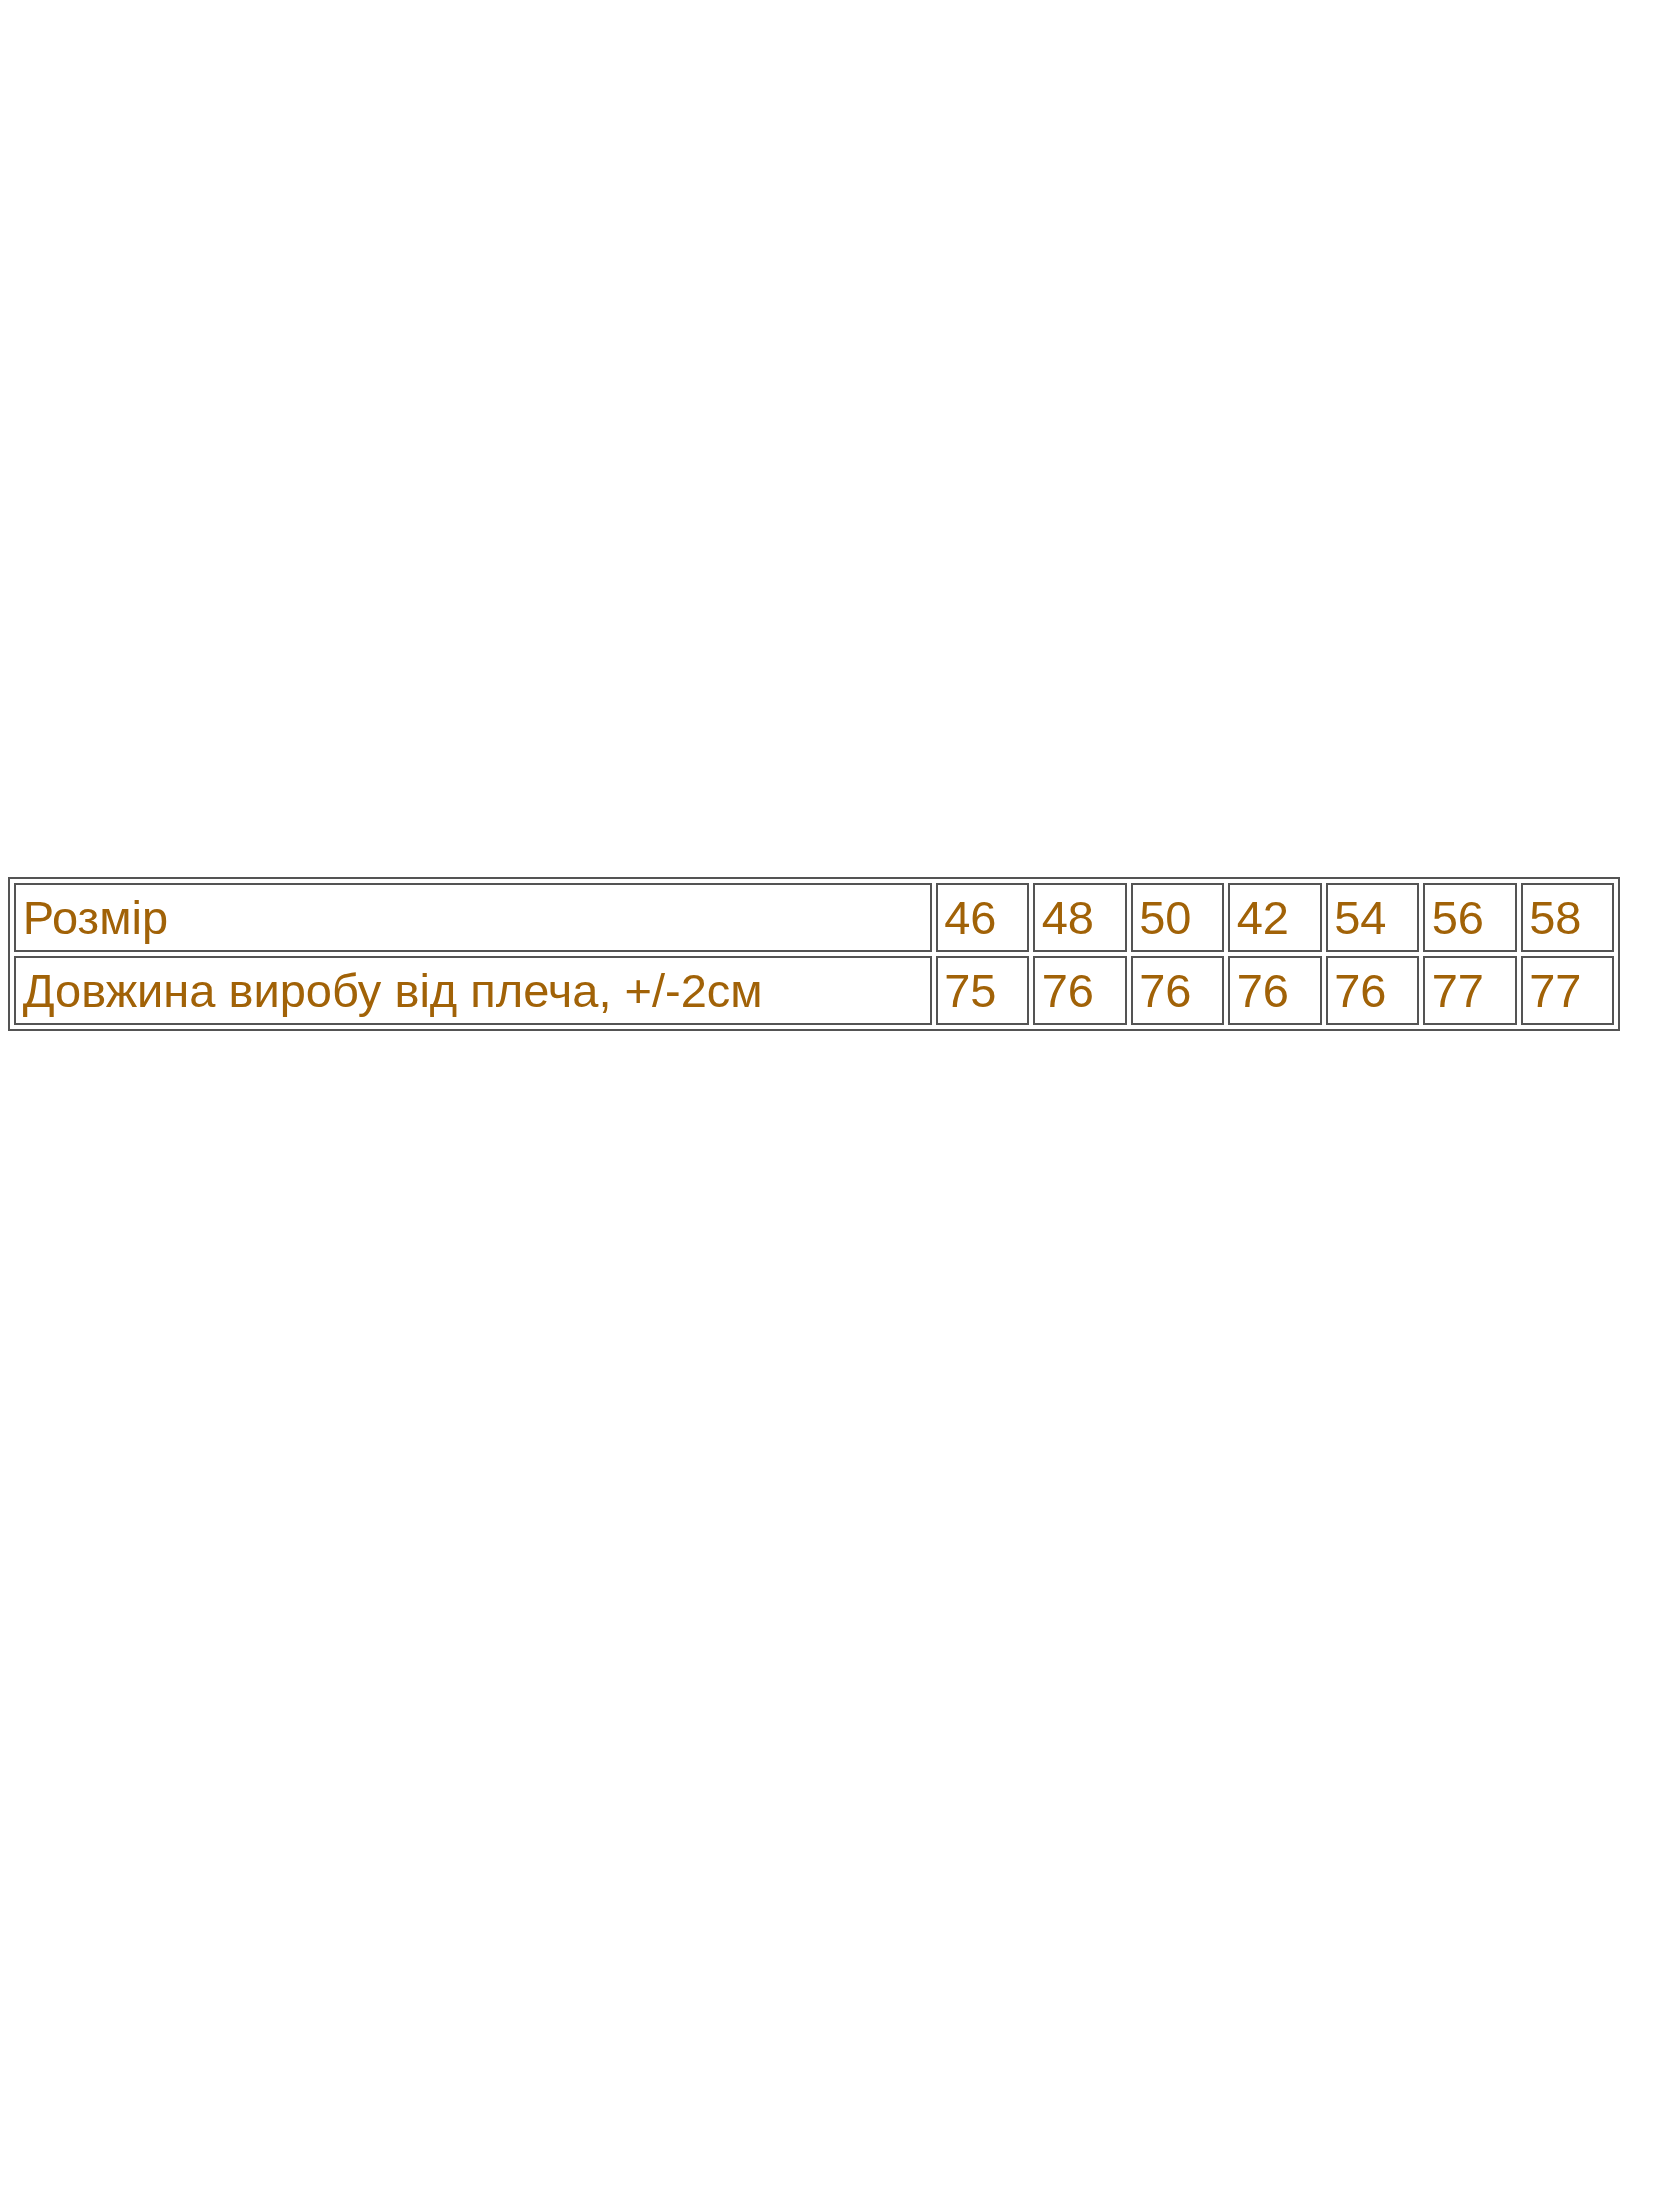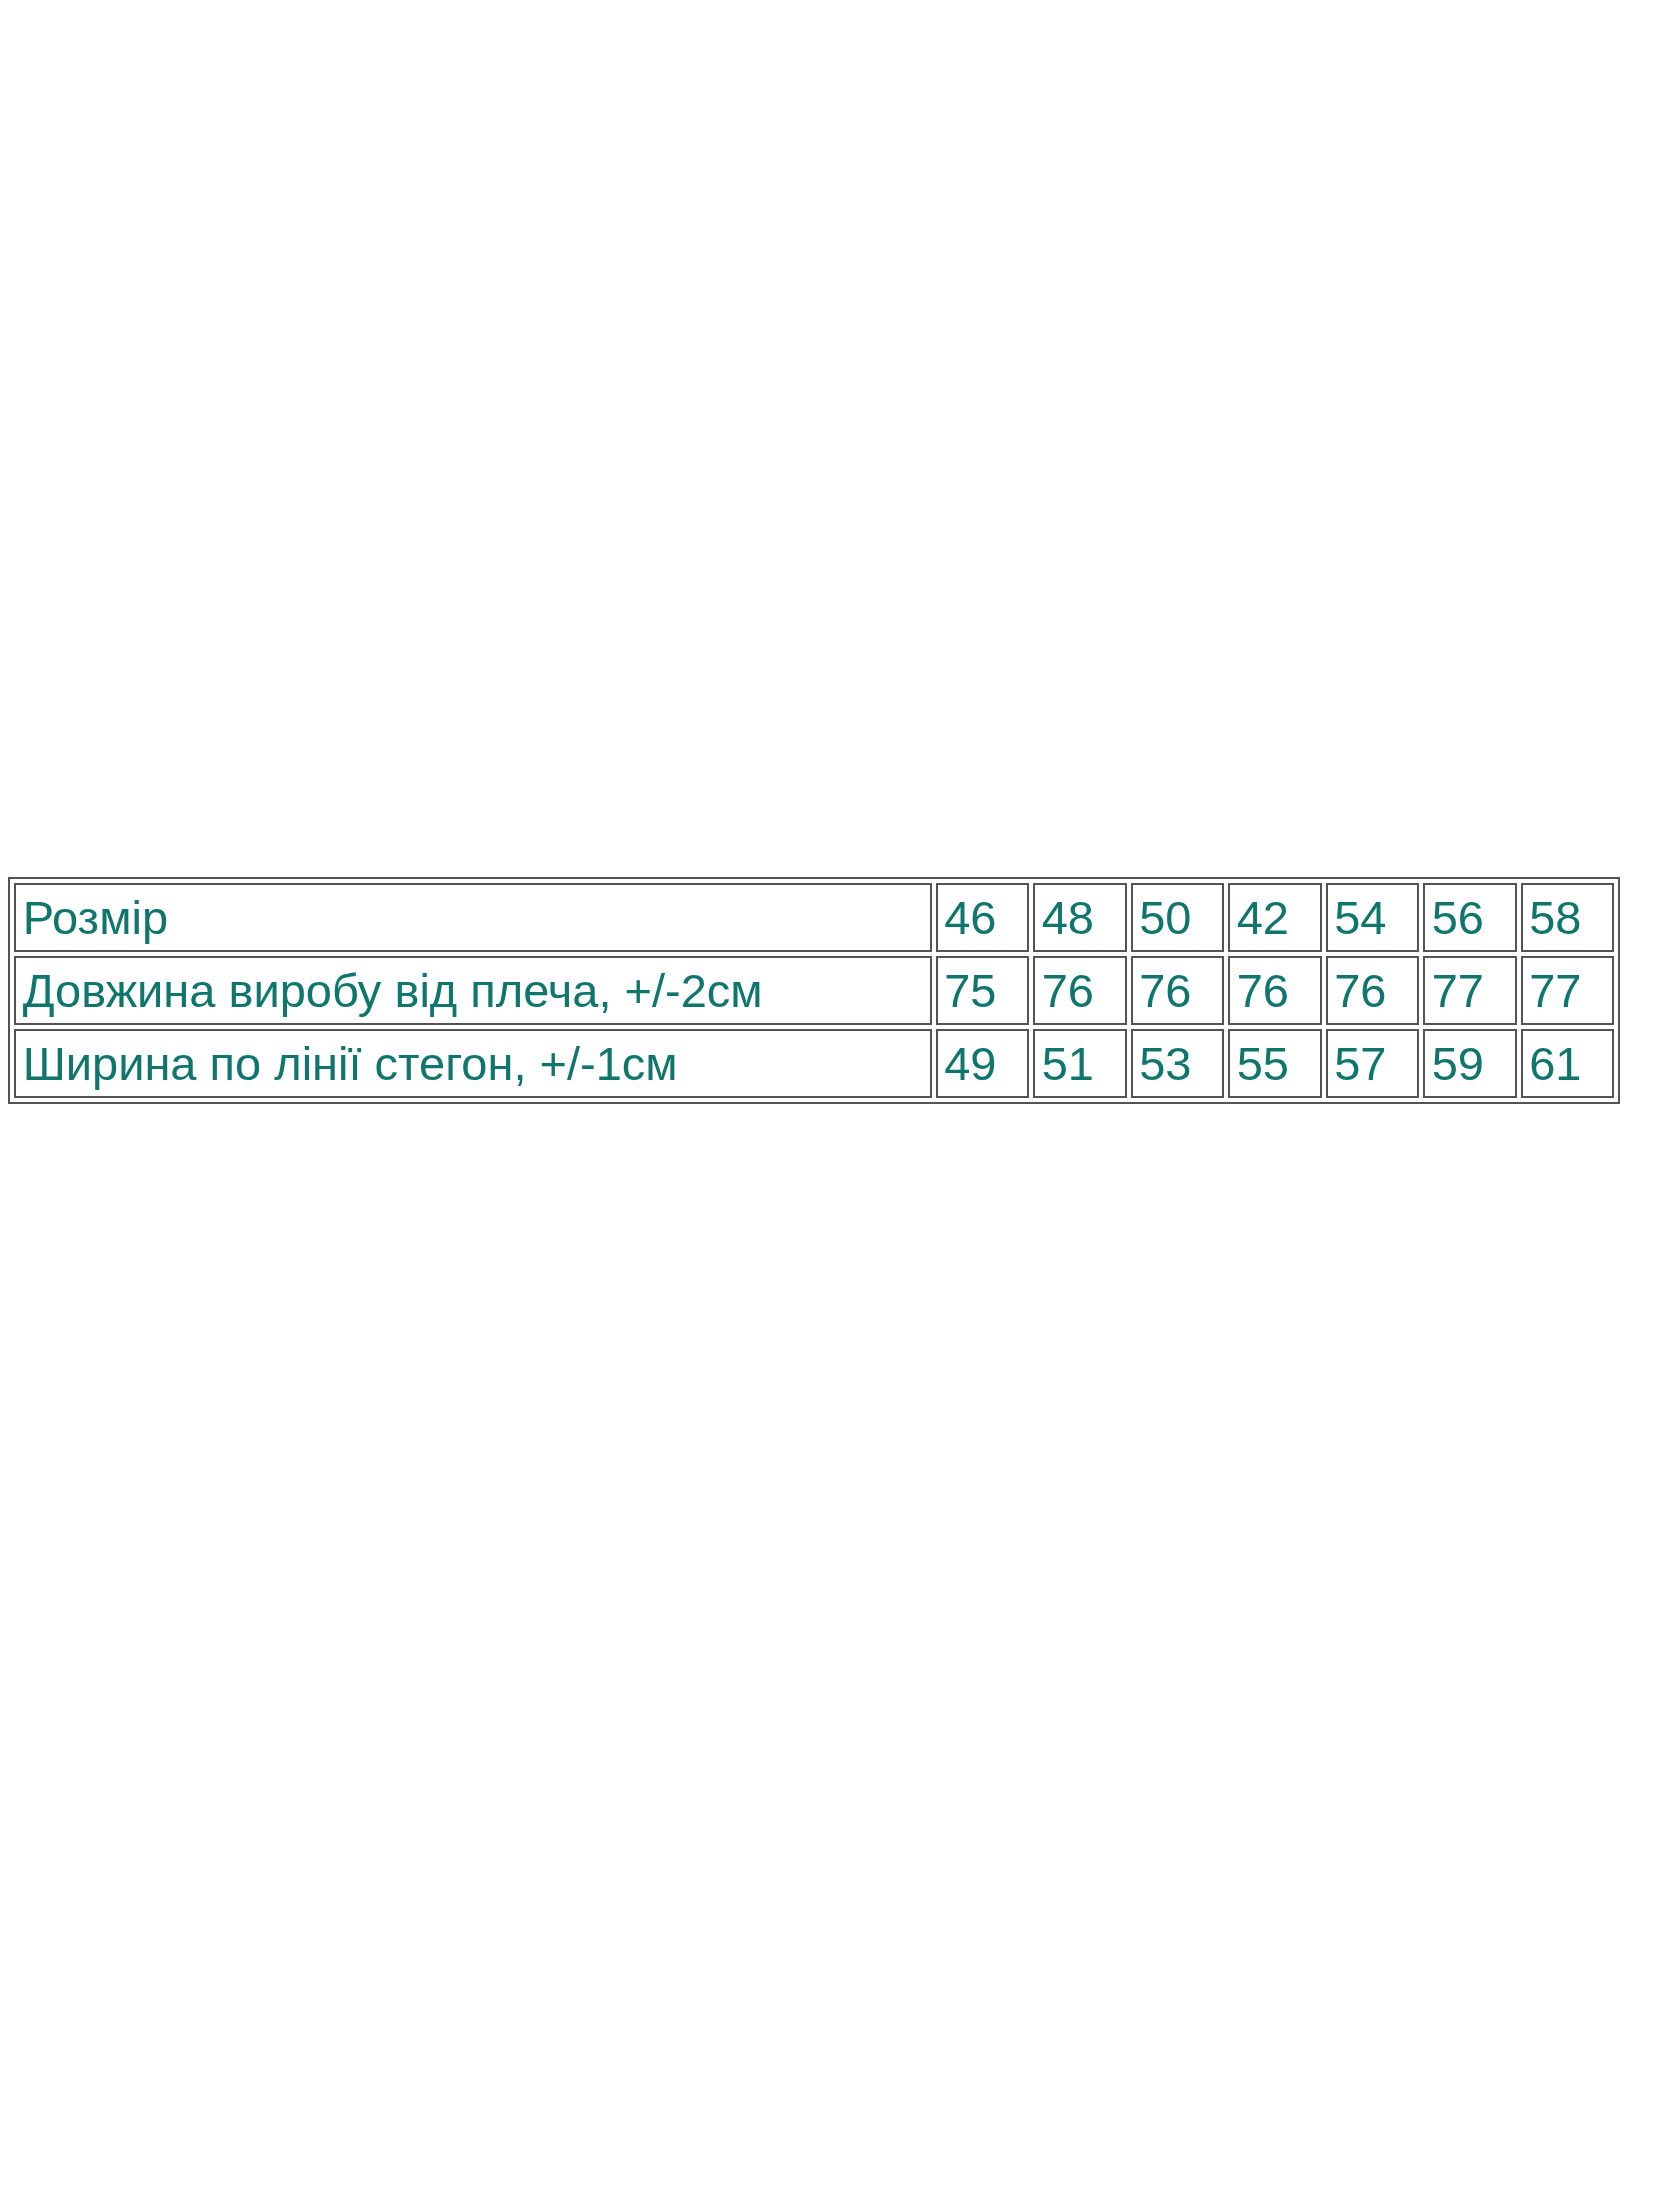--- a/index.html
+++ b/index.html
@@ -18,21 +18,21 @@
     left: 8.2px;
     top: 877px;
     border-collapse: separate;
     border-spacing: 4.9px;
     border: 2.5px solid #545454;
     background: #ffffff;
   }
   .size-table td {
     border: 2.5px solid #545454;
     background: #ffffff;
-    color: #0f766e;
+    color: #a16207;
     font-size: 47px;
     line-height: 1.1;
     height: 65px;
     vertical-align: middle;
     text-align: left;
     padding: 0 0 0 6.5px;
     white-space: nowrap;
     overflow: hidden;
   }
   .size-table td.lbl {
@@ -60,25 +60,15 @@
     <tr>
       <td class="lbl">Довжина виробу від плеча, +/-2см</td>
       <td class="val">75</td>
       <td class="val">76</td>
       <td class="val">76</td>
       <td class="val">76</td>
       <td class="val">76</td>
       <td class="val">77</td>
       <td class="val">77</td>
     </tr>
-    <tr>
-      <td class="lbl">Ширина по лінії стегон, +/-1см</td>
-      <td class="val">49</td>
-      <td class="val">51</td>
-      <td class="val">53</td>
-      <td class="val">55</td>
-      <td class="val">57</td>
-      <td class="val">59</td>
-      <td class="val">61</td>
-    </tr>
   </tbody>
 </table>
 
 
 </body></html>

